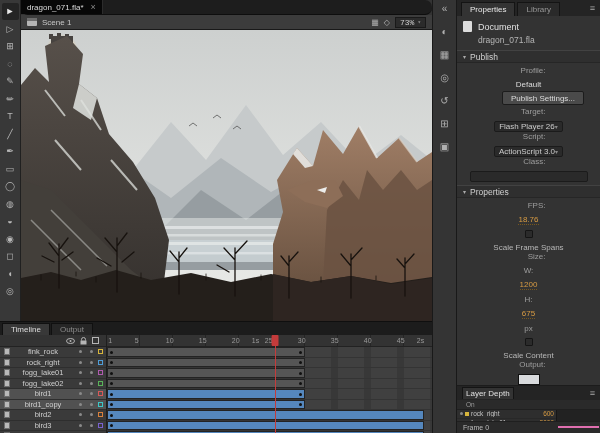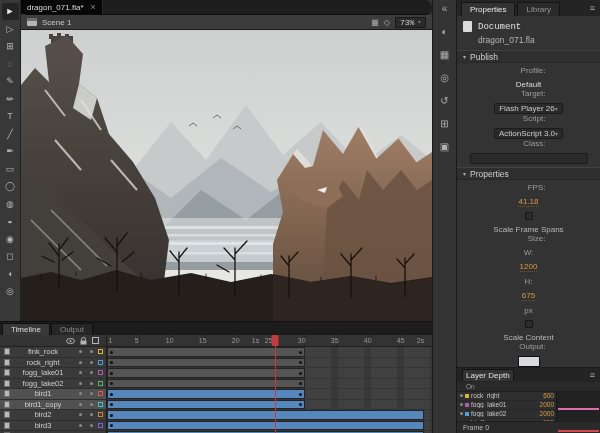--- a/index.html
+++ b/index.html
@@ -63,21 +63,21 @@
   .dock { position:absolute; left:432px; top:0; width:25px; height:433px; background:#343434; border-left:1px solid #191919; border-right:1px solid #191919; display:flex; flex-direction:column; align-items:center; padding-top:3px; gap:10px; }
   .dock-icon { color:#b0b0b0; font-size:10px; height:13px; cursor:pointer; }
 
   
   .props { position:absolute; left:457px; top:0; width:143px; height:433px; background:#333; display:flex; flex-direction:column; }
   .props-tabs { height:16px; background:#242424; display:flex; align-items:flex-end; padding-left:4px; gap:2px; position:relative; flex:none; }
   .props-tab { font-size:8px; padding:2px 8px; background:#333; color:#e8e8e8; border:1px solid #141414; border-bottom:none; cursor:pointer; }
   .props-tab.inactive { background:#2a2a2a; color:#979797; }
   .props-menu { position:absolute; right:5px; top:3px; color:#aaa; font-size:9px; cursor:pointer; }
   .props-content { padding:3px 6px 0; flex:none; }
-  .doc-row { display:flex; gap:6px; align-items:center; height:15px; color:#e0e0e0; font-size:9px;font-family:Liberation Mono, monospace; }
+  .doc-row { display:flex; gap:6px; align-items:center; height:15px; color:#e0e0e0; font-size:9px; }
   .doc-icon { width:9px; height:11px; background:#dcdcdc; border-radius:1px; flex:none; }
   .doc-name { padding-left:15px; color:#b5b5b5; font-size:8.5px; height:13px; line-height:13px; }
   .sec-header { height:13px; display:flex; align-items:center; gap:4px; color:#d0d0d0; font-size:8.5px; border-top:1px solid #424242; border-bottom:1px solid #262626; background:#2f2f2f; margin:3px -6px; padding-left:6px; cursor:pointer; }
   .arrow { font-size:6px; color:#aaa; }
   .prow { display:flex; align-items:center; min-height:13px; font-size:8px; color:#9e9e9e; gap:5px; padding:0 2px;flex-direction:column; }
   .plabel { width:34px; text-align:right; flex:none; }
   .pvalue { color:#dcdcdc; }
   .pbtn { background:#4a4a4a; border:1px solid #1c1c1c; border-radius:2px; color:#dcdcdc; font-size:8px; height:14px; padding:0 8px; margin:2px 0 2px 39px; cursor:pointer; font-family:inherit; }
   .pselect { flex:1; height:13px; background:#2a2a2a; border:1px solid #1b1b1b; border-radius:2px; display:flex; align-items:center; justify-content:space-between; padding:0 4px; color:#cccccc; font-size:8px; cursor:pointer; }
   .pselect .carat { color:#8a8a8a; font-size:6px; }
@@ -397,20 +397,21 @@
       <div class="doc-name">dragon_071.fla</div>
 
       <div class="sec-header">
         <span class="arrow">▾</span>
         <span>Publish</span>
       </div>
       <div class="prow">
         <span class="plabel">Profile:</span>
         <span class="pvalue">Default</span>
       </div>
+      <button class="pbtn">Publish Settings...</button>
       <div class="prow">
         <span class="plabel">Target:</span>
         <span class="pselect">
           <span>Flash Player 26</span>
           <span class="carat">▾</span>
         </span>
       </div>
       <div class="prow">
         <span class="plabel">Script:</span>
         <span class="pselect">
@@ -423,21 +424,21 @@
         <input class="pinput" value="" style="">
 
       </div>
 
       <div class="sec-header">
         <span class="arrow">▾</span>
         <span>Properties</span>
       </div>
       <div class="prow">
         <span class="plabel">FPS:</span>
-        <span class="amber">41.18</span>
+        <span class="amber">18.76</span>
       </div>
       <div class="prow">
         <span class="plabel"></span>
         <span class="checkbox"></span>
         <span class="cbl">Scale Frame Spans</span>
       </div>
       <div class="prow">
         <span class="plabel">Size:</span>
         <span class="sizelbl">W:</span>
         <span class="amber">1200</span>

